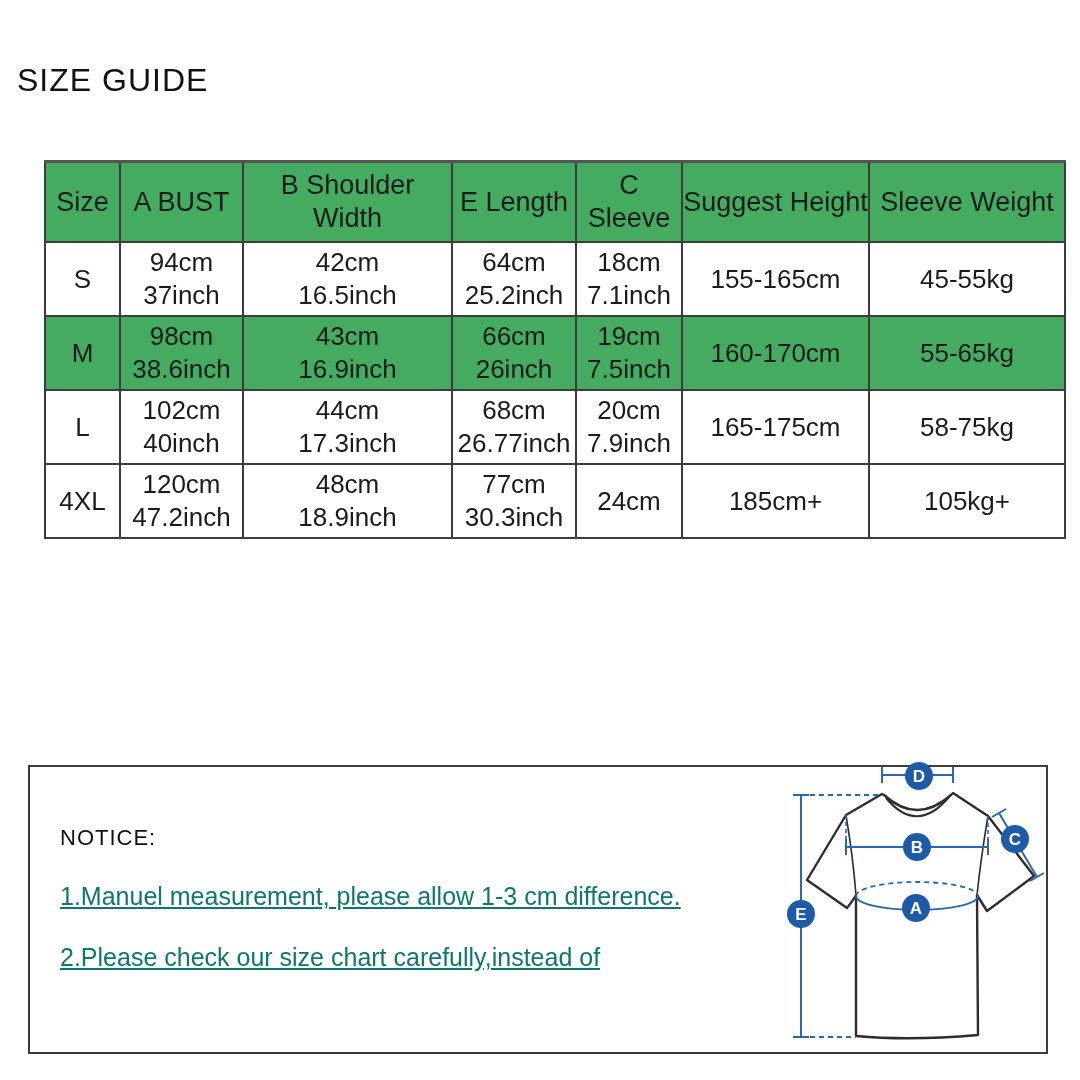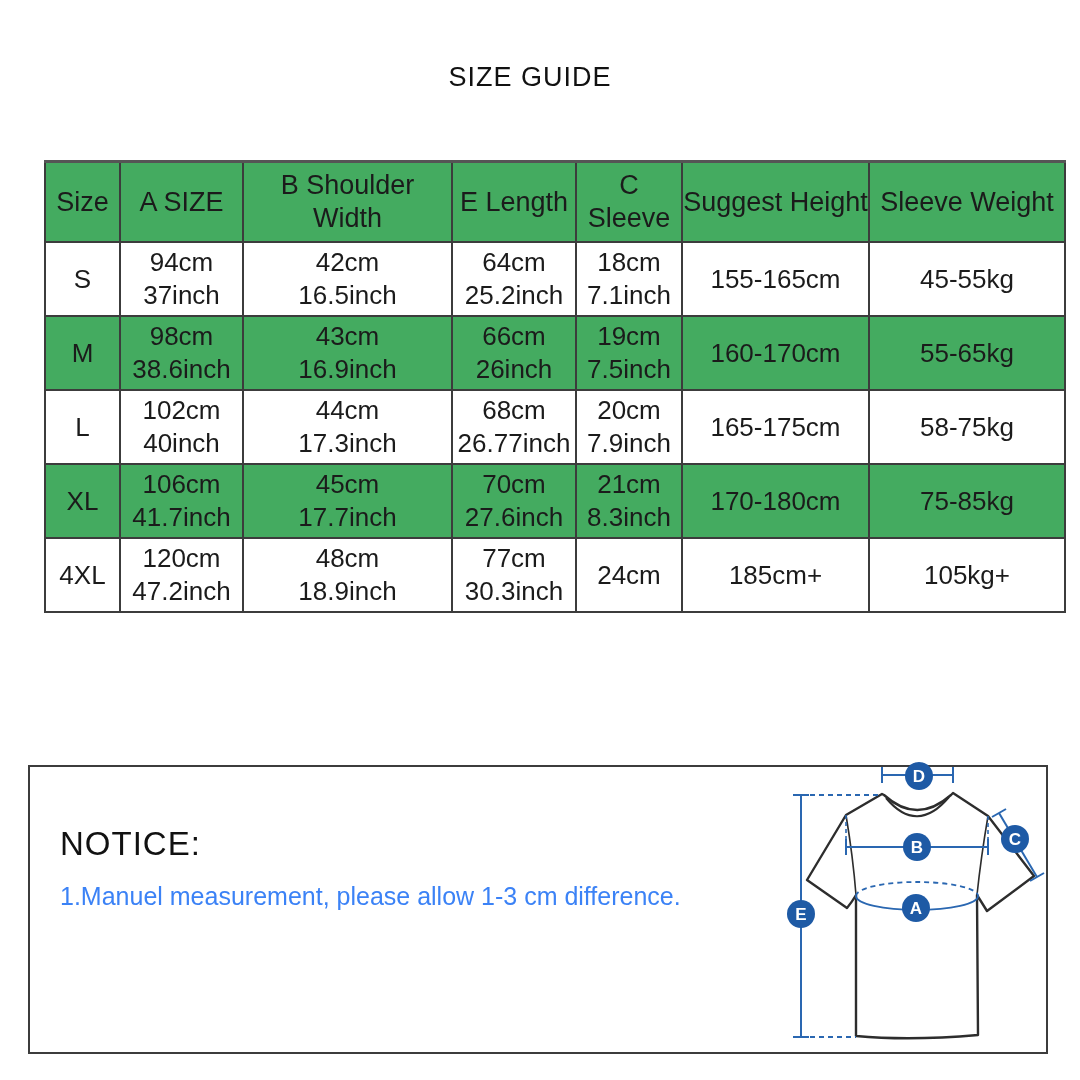--- a/index.html
+++ b/index.html
@@ -1,44 +1,44 @@
 <!DOCTYPE html>
 <html><head>
 <meta charset="utf-8">
 <style>
   html,body{margin:0;padding:0;}
   body{
     width:1080px;height:1080px;position:relative;background:#ffffff;
     font-family:"Liberation Sans", sans-serif;color:#1b1b1b;overflow:hidden;
   }
   .title{
-    position:absolute;top:62px;left:10px;width:1040px;text-align:center;
-    font-size:27px;font-weight:500;letter-spacing:1px;color:#111;
+    position:absolute;top:62px;left:17px;width:1040px;
+    font-size:32px;font-weight:500;letter-spacing:1px;color:#111;
   }
   table.size-table{
     position:absolute;left:44px;top:160px;width:1020px;
     border-collapse:collapse;table-layout:fixed;
   }
   .size-table th,.size-table td{
     border:2px solid #3c3c3c;text-align:center;vertical-align:middle;
     padding:0;font-size:26px;line-height:33px;background:#ffffff;
   }
   .size-table thead th{
     height:78px;font-weight:400;font-size:27px;background:var(--green);
     border-top:3px solid #555;
   }
   .size-table tbody tr{height:74px;}
   .size-table tbody tr.hl td{background:var(--green);}
   .bottom-box{
     position:absolute;left:28px;top:765px;width:1016px;height:285px;
     border:2px solid #3c3c3c;background:#ffffff;
   }
   .notice{position:absolute;left:30px;top:58px;}
-  .notice-heading{font-size:33px;letter-spacing:1px;color:#111;}
-  .notice-line{font-size:25px;margin-top:18px;line-height:31px;color:#3b82f6;}
+  .notice-heading{font-size:22px;letter-spacing:1px;color:#111;}
+  .notice-line{font-size:25px;margin-top:30px;line-height:31px;color:#0f766e;text-decoration:underline;}
   .diagram{position:absolute;left:760px;top:762px;width:292px;height:292px;}
   .blue-stroke{stroke:var(--blue);fill:none;}
 </style>
 </head>
 <body style="--green: #44ab60; --blue: #2a67b1;">
 
 <div class="title">SIZE GUIDE</div>
 
 <table class="size-table">
   <colgroup>
@@ -46,21 +46,21 @@
       <col style="width:123px">
       <col style="width:209px">
     <col style="width:124px">
       <col style="width:106px">
       <col style="width:187px">
       <col style="width:196px">
   </colgroup>
   <thead>
     <tr>
         <th>Size</th>
-        <th>A SIZE</th>
+        <th>A BUST</th>
         <th>B Shoulder Width</th>
         <th>E Length</th>
         <th>C Sleeve</th>
         <th>Suggest Height</th>
         <th>Sleeve Weight</th>
       </tr>
   </thead>
   <tbody>
       <tr>
         <td>S</td>
@@ -118,41 +118,20 @@
           <div>68cm</div>
           <div>26.77inch</div>
         </td>
         <td>
           <div>20cm</div>
           <div>7.9inch</div>
         </td>
         <td>165-175cm</td>
         <td>58-75kg</td>
       </tr>
-      <tr class="hl">
-        <td>XL</td>
-        <td>
-          <div>106cm</div>
-          <div>41.7inch</div>
-        </td>
-        <td>
-          <div>45cm</div>
-          <div>17.7inch</div>
-        </td>
-        <td>
-          <div>70cm</div>
-          <div>27.6inch</div>
-        </td>
-        <td>
-          <div>21cm</div>
-          <div>8.3inch</div>
-        </td>
-        <td>170-180cm</td>
-        <td>75-85kg</td>
-      </tr>
       <tr>
         <td>4XL</td>
         <td>
           <div>120cm</div>
           <div>47.2inch</div>
         </td>
         <td>
           <div>48cm</div>
           <div>18.9inch</div>
         </td>
@@ -166,20 +145,21 @@
         <td>185cm+</td>
         <td>105kg+</td>
       </tr>
     </tbody>
 </table>
 
 <div class="bottom-box">
   <div class="notice">
     <div class="notice-heading">NOTICE:</div>
     <div class="notice-line">1.Manuel measurement, please allow 1-3 cm difference.</div>
+    <div class="notice-line">2.Please check our size chart carefully,instead of</div>
   </div>
 </div>
 
 <svg class="diagram" viewBox="0 0 292 292" xmlns="http://www.w3.org/2000/svg">
 
   <g>
     <path d="M122,32 L86,53 L47,118 L87,146 Q92,140 96,133 L96,274 Q150,279 218,273 L217,133 L227,149 L274,114 L228,54 L193,31 L191,33 Q157,63 124,33 Z" fill="#ffffff" stroke="#2d2d2d" stroke-width="2.4" stroke-linejoin="round"></path>
     <path d="M126,36 Q157,73 189,35" fill="none" stroke="#2d2d2d" stroke-width="2"></path>
     <path d="M86,53 Q93,95 96,133" fill="none" stroke="#2d2d2d" stroke-width="1.6"></path>
     <path d="M228,54 Q221,95 217,133" fill="none" stroke="#2d2d2d" stroke-width="1.6"></path>

